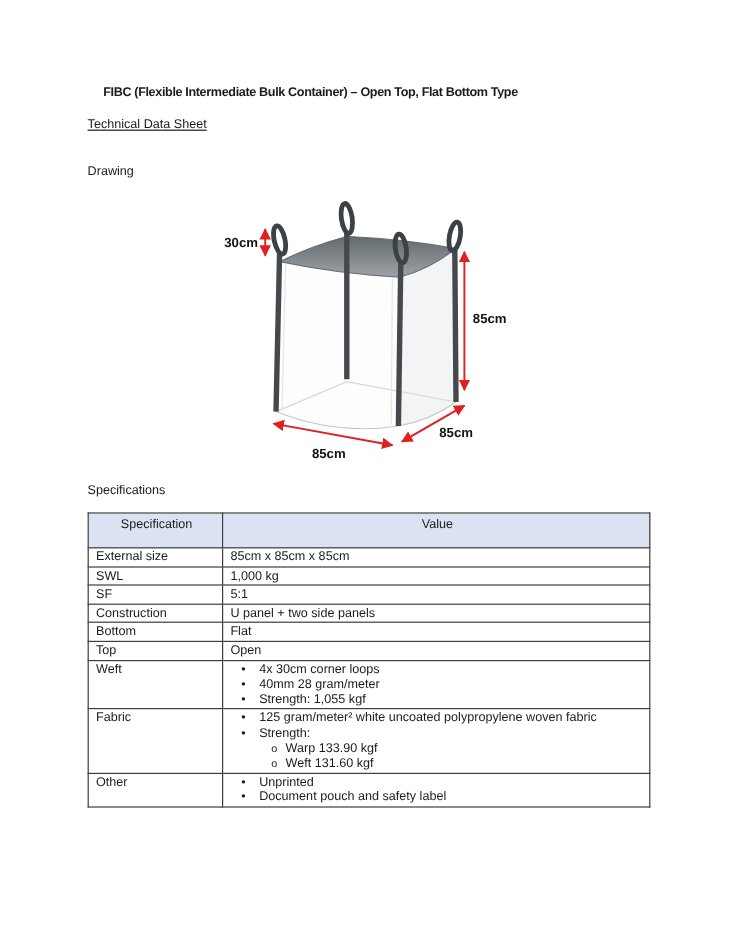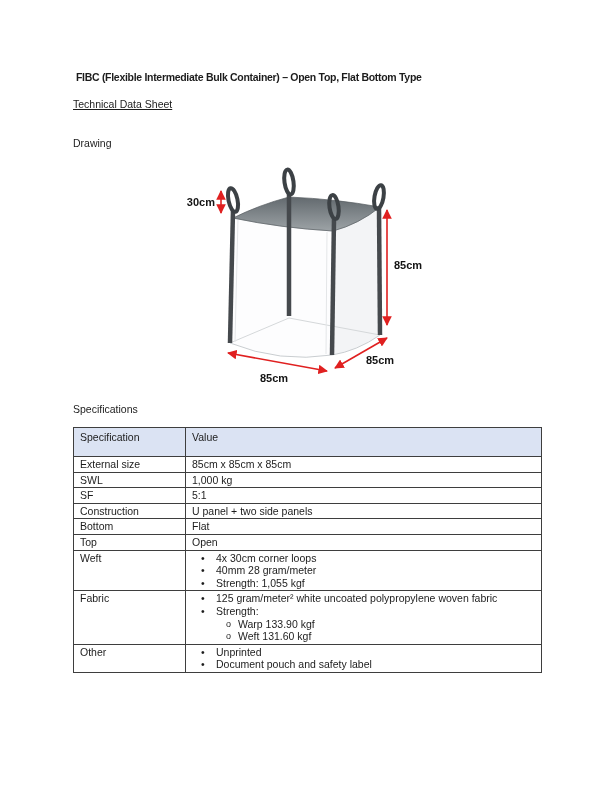--- a/index.html
+++ b/index.html
@@ -1,36 +1,36 @@
 <!DOCTYPE html>
 <html><head>
 <meta charset="utf-8">
 <style>
   html,body{margin:0;padding:0;background:#ffffff;}
   .page{
     position:relative;width:612px;height:792px;background:#ffffff;
     font-family:"Liberation Sans",sans-serif;color:#1c1c1c;overflow:hidden;
   }
   .abs{position:absolute;}
-  .doc-title{left:76px;top:71px;font-size:10.5px;font-weight:bold;letter-spacing:-0.3px;white-space:nowrap;}
+  .doc-title{left:86px;top:71px;font-size:10.5px;font-weight:bold;letter-spacing:-0.3px;white-space:nowrap;}
   .doc-subtitle{left:73px;top:98px;font-size:10.5px;text-decoration:underline;}
   .section-label{font-size:10.5px;}
   .drawing-label{left:73px;top:137px;}
   .spec-label{left:73px;top:403px;text-align:center;}
   svg.drawing{left:170px;top:155px;}
   svg text.dim{font-family:"Liberation Sans",sans-serif;font-size:11px;font-weight:600;fill:#141414;}
   table.spec-table{
     left:73px;top:427px;border-collapse:collapse;table-layout:fixed;width:468px;
     font-size:10.5px;color:#1c1c1c;
   }
   .spec-table th,.spec-table td{
     border:1px solid #3e3e3e;vertical-align:top;text-align:left;
     padding:1px 4px 1px 6px;line-height:12.6px;font-weight:normal;
   }
-  .spec-table th{background:#dbe3f3;height:24px;padding-top:3px;}
+  .spec-table th{background:#dbe3f3;height:24px;padding-top:3px;text-align:center;}
   .col-spec{width:112px;}
   .col-val{width:356px;}
   .bl{display:flex;}
   .bm{flex:none;width:15px;padding-left:9px;}
   .bl.sub .bm{width:12px;padding-left:34px;font-size:9px;}
 </style>
 </head>
 <body>
 
 <div class="page">

